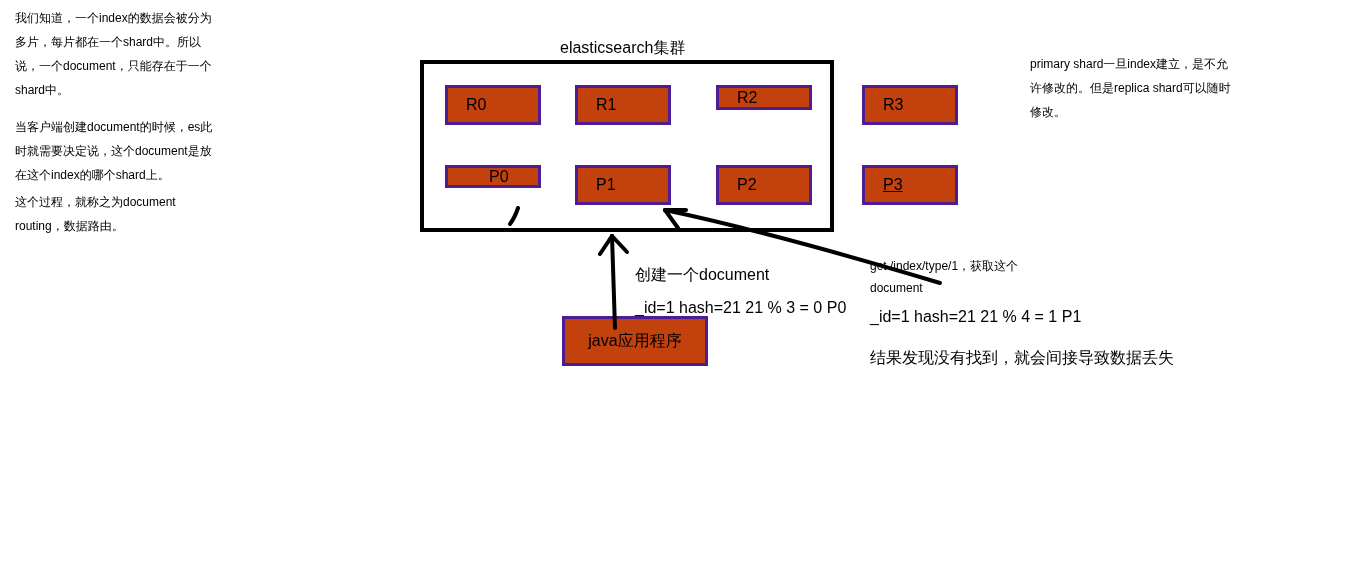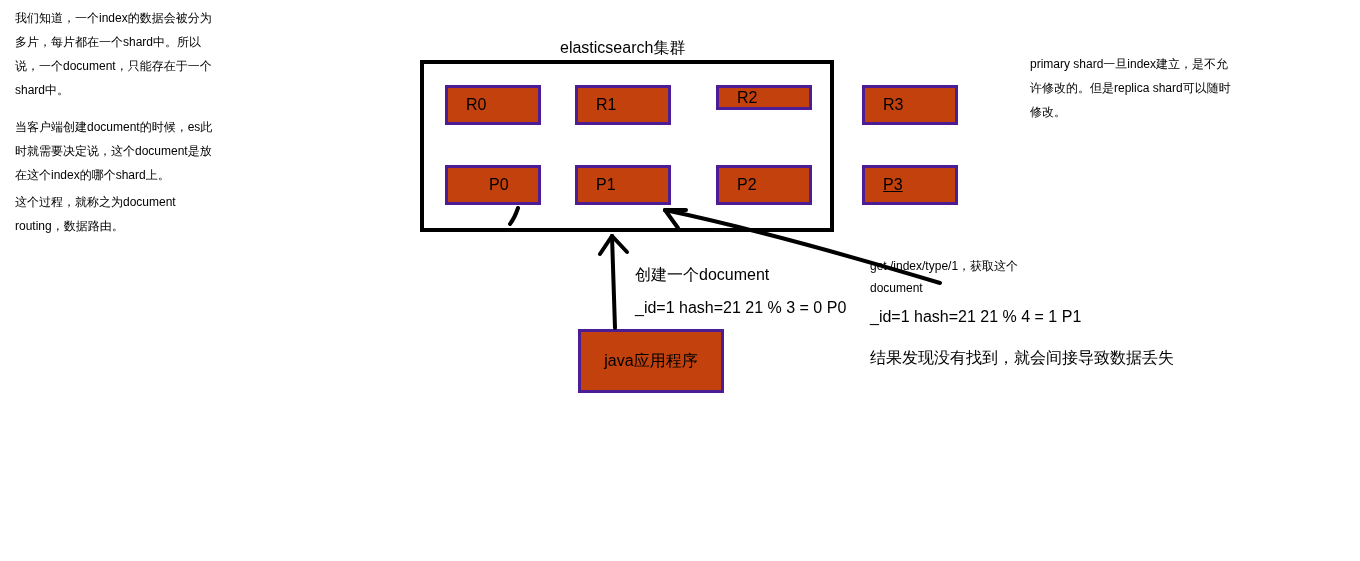--- a/index.html
+++ b/index.html
@@ -59,26 +59,26 @@
 
 <div class="label" style="left:560px; top:38px;">elasticsearch集群</div>
 
 <div class="cluster" style="left:420px; top:60px; width:414px; height:172px;"></div>
 
 <div class="box" style="left:445px; top:85px; width:96px; height:40px;">R0</div>
 <div class="box" style="left:575px; top:85px; width:96px; height:40px;">R1</div>
 <div class="box" style="left:716px; top:85px; width:96px; height:25px;">R2</div>
 <div class="box" style="left:862px; top:85px; width:96px; height:40px;">R3</div>
 
-<div class="box" style="left:445px; top:165px; width:96px; height:40px;padding-left:41px;">P0</div>
+<div class="box" style="left:445px; top:165px; width:96px; height:23px;padding-left:41px;">P0</div>
 <div class="box" style="left:575px; top:165px; width:96px; height:40px;">P1</div>
 <div class="box" style="left:716px; top:165px; width:96px; height:40px;">P2</div>
 <div class="box" style="left:862px; top:165px; width:96px; height:40px;text-decoration:underline;">P3</div>
 
-<div class="box" style="left:562px; top:329px; width:146px; height:64px; justify-content:center; padding-left:0;margin-left:16px;">java应用程序</div>
+<div class="box" style="left:562px; top:316px; width:146px; height:50px; justify-content:center; padding-left:0;">java应用程序</div>
 
 <div class="label" style="left:635px; top:265px;">创建一个document</div>
 <div class="label" style="left:635px; top:299px;">_id=1 hash=21 21 % 3 = 0 P0</div>
 
 <div class="txt" style="left:870px; top:256px; width:170px; line-height:1.8;">get /index/type/1，获取这个document</div>
 <div class="label" style="left:870px; top:308px;">_id=1 hash=21 21 % 4 = 1 P1</div>
 <div class="label" style="left:870px; top:348px;">结果发现没有找到，就会间接导致数据丢失</div>
 
 <svg class="overlay">
 

